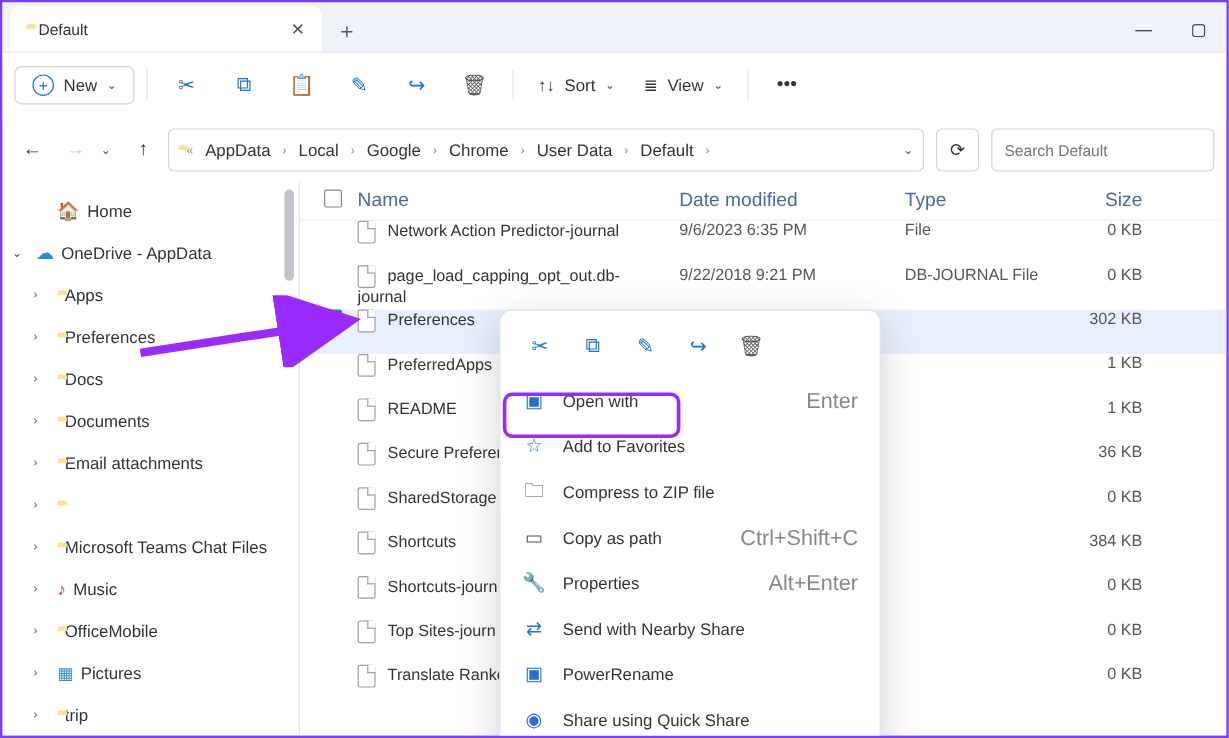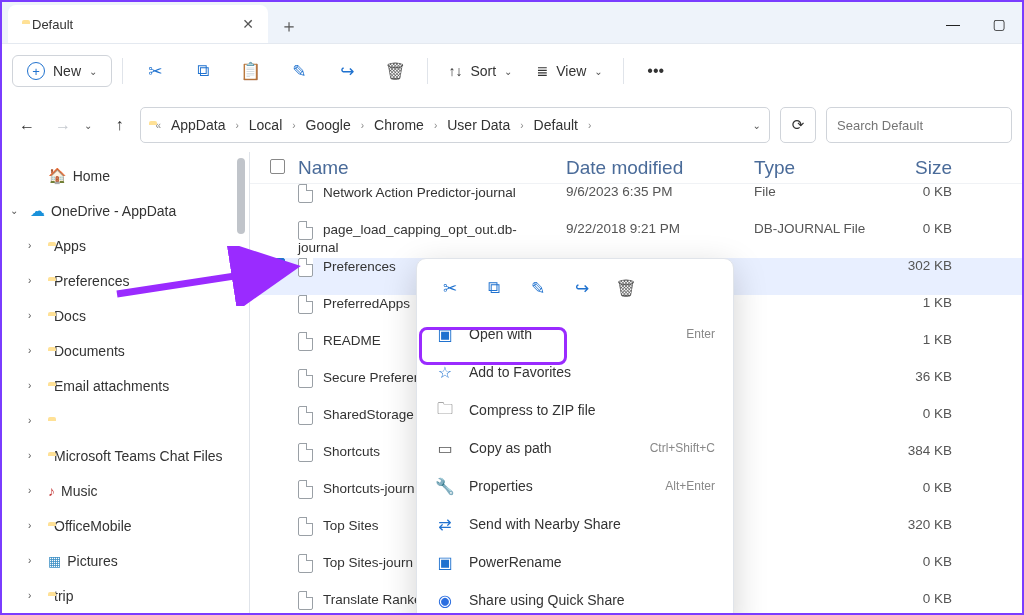--- a/index.html
+++ b/index.html
@@ -40,21 +40,21 @@
 .sideitem { display:flex; align-items:center; height:35px; padding-left:8px; gap:6px; font-size:14px; color:#333; }
 .sideitem.indent1 { padding-left:26px; }
 .sideitem .expand { width:14px; font-size:10px; color:#555; }
 .fico { width:18px; height:14px; background:linear-gradient(#ffe196,#ffc64d); border-radius:2px; position:relative; }
 .fico:before { content:""; position:absolute; top:-4px; left:0; width:8px; height:4px; background:#ffe196; border-radius:2px 2px 0 0; }
 .homeico { font-size:15px; }
 .cloudico { color:#1a91da; font-size:15px; }
 .musicico { color:#c43a3a; font-size:14px; }
 .picico { color:#3a8ec4; font-size:14px; }
 .filelist { flex:1; position:relative; }
-.cols { display:flex; height:32px; align-items:center; padding-left:12px; font-size:19px; color:#4a6b99; border-bottom:1px solid #f0f2f5; }
+.cols { display:flex; height:32px; align-items:center; padding-left:12px; font-size:16px; color:#4a6b99; border-bottom:1px solid #f0f2f5; }
 .cols .c { padding:0 8px; }
 .c-check { width:28px; }
 .c-name { width:268px; }
 .c-date { width:152px; }
 .c-type { width:128px;margin-left:36px; }
 .c-size { width:86px; text-align:right; padding-right:16px; }
 .chk { width:15px; height:15px; border:1.2px solid #888; border-radius:2px; display:inline-block; }
 .chk.on { background:#2072cf; border-color:#2072cf; position:relative; }
 .chk.on:after { content:"✓"; color:#fff; font-size:11px; position:absolute; top:-2px; left:1px; }
 .row { display:flex; height:37px; padding-left:12px; font-size:13.5px; color:#333; }
@@ -64,21 +64,21 @@
 .fileico:before { content:""; position:absolute; right:-1px; top:-1px; width:6px; height:6px; background:#fff; border-left:1.2px solid #9aa0a6; border-bottom:1.2px solid #9aa0a6; }
 .row .c-date, .row .c-type { color:#555; }
 .row .c-size { color:#555; }
 .ctxmenu { position:absolute; left:414px; top:256px; width:318px; background:#fff; border:1px solid #e0e4ea; border-radius:10px; box-shadow:0 10px 34px rgba(0,0,0,.18); padding:8px 6px 10px 6px; z-index:50; }
 .ctxicons { display:flex; gap:2px; padding:4px 6px 10px 6px; }
 .ctxicons .ib { width:42px; height:34px; display:flex; align-items:center; justify-content:center; color:#2072cf; font-size:17px; border-radius:5px; }
 .ctxicons .ib.gray { color:#555; }
 .ctxitem { display:flex; align-items:center; height:38px; padding:0 12px; gap:14px; font-size:14px; color:#333; border-radius:6px; }
 .ctxitem .mico { width:20px; color:#2072cf; font-size:16px; text-align:center; }
 .ctxitem .mico.gray { color:#555; }
-.ctxitem .shortcut { margin-left:auto; font-size:12px; color:#888; }
+.ctxitem .shortcut { margin-left:auto; font-size:18px; color:#888; }
 .highlight { position:absolute; left:417px; top:325px; width:148px; height:38px; border:3px solid #9a2bff; border-radius:8px; z-index:60; pointer-events:none; }
 .arrow { position:absolute; left:110px; top:244px; z-index:55; pointer-events:none; }
 </style>
 </head>
 <body>
 
 <div class="titlebar">
   <div class="tab">
     <span class="foldericon">
       <span class="fico"></span>
@@ -288,27 +288,20 @@
         </div>
         <div class="row">
           <div class="c c-check"></div>
           <div class="c c-name"><span class="fileico"></span>Shortcuts-journ</div>
           <div class="c c-date"></div>
           <div class="c c-type"></div>
           <div class="c c-size">0 KB</div>
         </div>
         <div class="row">
           <div class="c c-check"></div>
-          <div class="c c-name"><span class="fileico"></span>Top Sites</div>
-          <div class="c c-date"></div>
-          <div class="c c-type"></div>
-          <div class="c c-size">320 KB</div>
-        </div>
-        <div class="row">
-          <div class="c c-check"></div>
           <div class="c c-name"><span class="fileico"></span>Top Sites-journ</div>
           <div class="c c-date"></div>
           <div class="c c-type"></div>
           <div class="c c-size">0 KB</div>
         </div>
         <div class="row">
           <div class="c c-check"></div>
           <div class="c c-name"><span class="fileico"></span>Translate Ranke</div>
           <div class="c c-date"></div>
           <div class="c c-type"></div>

